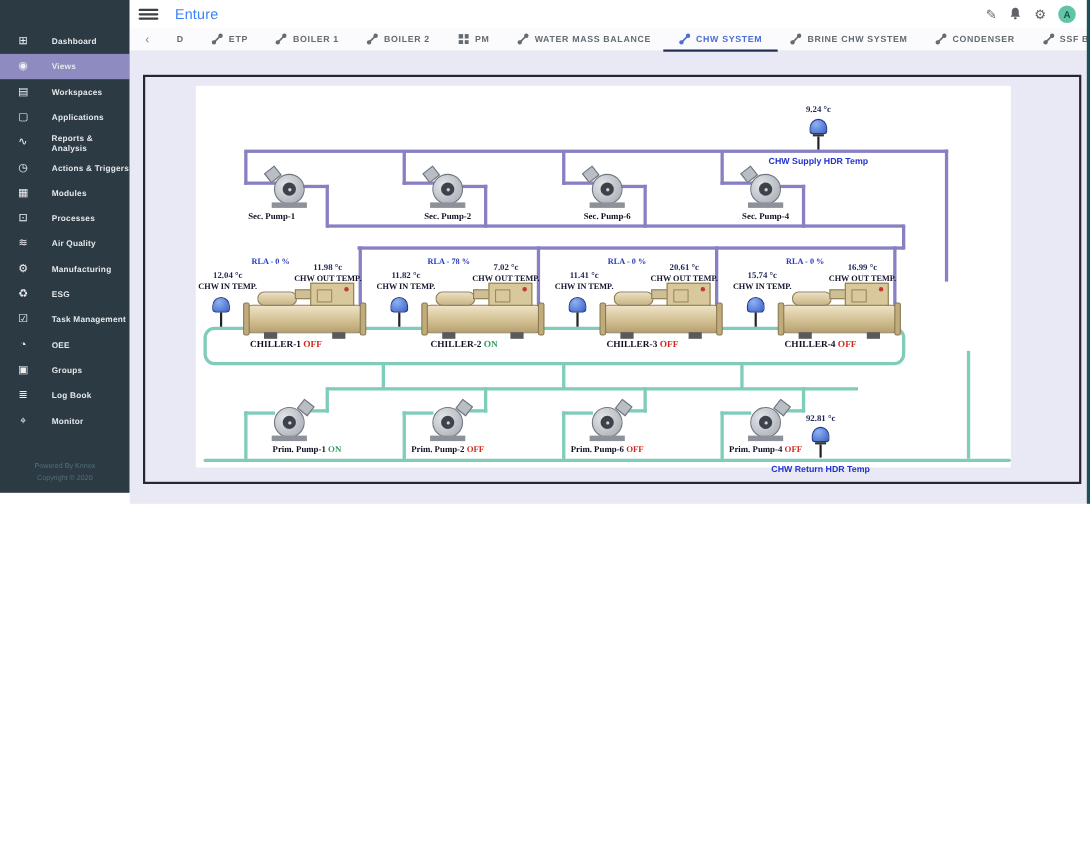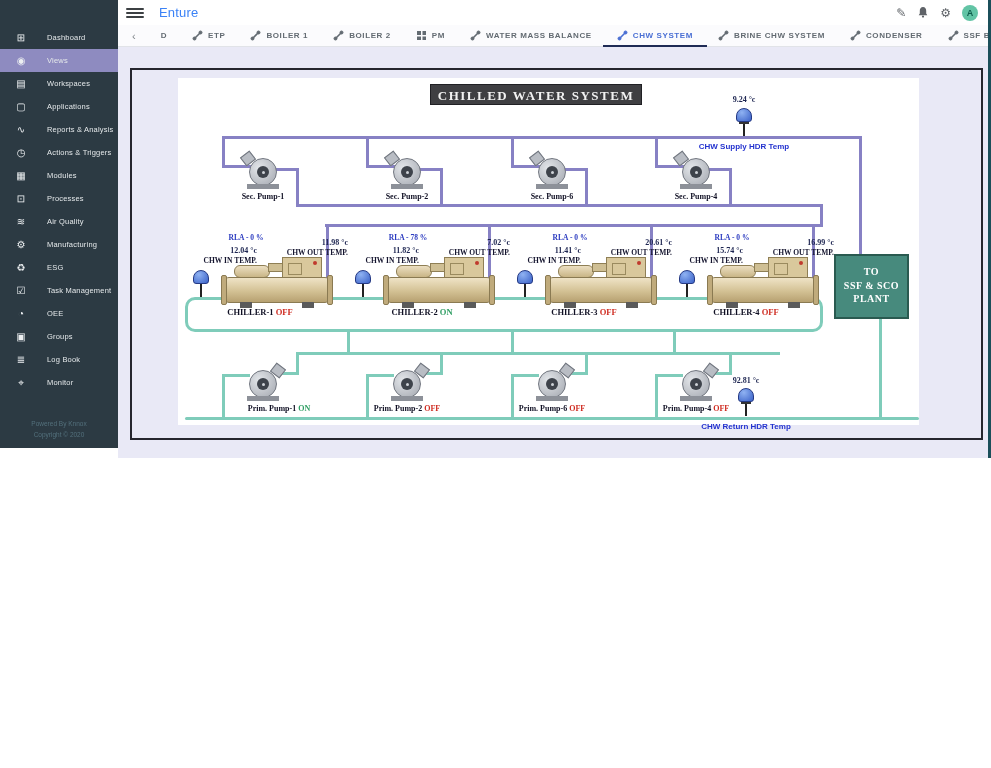--- a/index.html
+++ b/index.html
@@ -4,21 +4,21 @@
 <style>
   html,body{margin:0;padding:0}
   body{width:991px;height:768px;background:#fff;position:relative;overflow:hidden;
        font-family:"Liberation Sans",sans-serif;-webkit-font-smoothing:antialiased}
   .app{position:absolute;left:0;top:160;width:991px;height:458px}
   
   .sidebar{position:absolute;left:0;top:0;width:118px;height:448px;background:#2c3a43}
   .side-items{position:absolute;top:26px;left:0;width:118px}
   .side-item{height:23px;display:flex;align-items:center;gap:18px;padding-left:13px;cursor:pointer}
   .side-item .ic{width:16px;text-align:center;color:#eceff1;font-size:10px;line-height:1}
-  .side-item .lb{color:#e4e8ea;font-size:7.5px;font-weight:normal;letter-spacing:.2px}
+  .side-item .lb{color:#e4e8ea;font-size:7.5px;font-weight:bold;letter-spacing:.2px}
   .side-item.sel{background:#8e8bc0}
   .side-foot{position:absolute;bottom:8px;left:0;width:118px;text-align:center;
              color:#53707c;font-size:6.5px;line-height:1.7}
   
   .main{position:absolute;left:118px;top:0;width:870px;height:458px;background:#fff}
   .edge-strip{position:absolute;right:0;top:0;width:3px;height:458px;background:#1b4f5a}
   .topbar{position:absolute;left:0;top:0;width:870px;height:25px;background:#fff;display:flex;align-items:center}
   .burger{margin-left:8px;width:18px;cursor:pointer}
   .burger i{display:block;height:2px;background:#3c4043;margin:2px 0;border-radius:1px}
   .app-title{margin-left:15px;font-size:13px;color:#3b82f6;letter-spacing:.2px}
@@ -66,21 +66,21 @@
   .pump.sec .flange{left:1px;top:0;transform:rotate(-38deg)}
   .pump.prim .flange{right:1px;top:0;transform:rotate(38deg)}
   .pbase{position:absolute;left:6px;top:31px;width:32px;height:5px;background:#8d9199}
   .plabel{position:absolute;width:110px;text-align:center;font-family:"Liberation Serif",serif;
           font-weight:bold;font-size:8px;color:#101024}
   .st-on{color:#2f9e63}.st-off{color:#cf2b20}
   
   .chiller{position:absolute;top:163px;width:162px;height:86px}
   .rla{position:absolute;left:17px;top:0;width:100px;text-align:center;color:#2b3bc0;
        font-family:"Liberation Serif",serif;font-weight:bold;font-size:7.5px}
-  .tblk{position:absolute;width:100px;text-align:right;font-family:"Liberation Serif",serif;font-weight:bold}
+  .tblk{position:absolute;width:100px;text-align:center;font-family:"Liberation Serif",serif;font-weight:bold}
   .tblk .tval{font-size:8px;color:#1c2450}
   .tblk .tlab{font-size:7.5px;color:#14142e;margin-top:1px}
   .tblk.in{left:-22px;top:13px}
   .tblk.out{left:69px;top:5px}
   .sensor.sin{left:14px;top:37px}
   .sensor.sout{left:125px;top:27px}
   .ch-body{position:absolute;left:45px;top:24px;width:108px;height:52px}
   .motor{position:absolute;left:10px;top:8px;width:36px;height:13px;border-radius:6px;box-sizing:border-box;
          background:linear-gradient(#ecdfc2,#c9b586);border:1px solid #8f7f55}
   .cpipe{position:absolute;left:44px;top:6px;width:16px;height:9px;background:#cfbf94;border:1px solid #8f7f55;box-sizing:border-box}
@@ -274,21 +274,20 @@
           </svg>
           <span>SSF BMS</span>
         </div>
 
     </div>
 
     <div class="content">
       <div class="canvas">
         <div class="white"></div>
 
-        <div class="dg-title">CHILLED WATER SYSTEM</div>
 
         <div class="pp" style="left:90px;top:66px;width:640px;height:3px"></div>
         <div class="pp" style="left:727px;top:66px;width:3px;height:120px"></div>
         <div class="pp" style="left:90px;top:68px;width:3px;height:30px"></div>
         <div class="pp" style="left:234px;top:68px;width:3px;height:30px"></div>
         <div class="pp" style="left:379px;top:68px;width:3px;height:30px"></div>
         <div class="pp" style="left:523px;top:68px;width:3px;height:30px"></div>
         <div class="pp" style="left:90px;top:95px;width:30px;height:3px"></div>
         <div class="pp" style="left:234px;top:95px;width:30px;height:3px"></div>
         <div class="pp" style="left:379px;top:95px;width:30px;height:3px"></div>
@@ -374,21 +373,21 @@
             <div class="hubdot"></div>
             <div class="pbase"></div>
           </div>
         <div class="pump sec" style="left:542px;top:83px">
             <div class="flange"></div>
             <div class="volute"></div>
             <div class="hub"></div>
             <div class="hubdot"></div>
             <div class="pbase"></div>
           </div>
-        <div class="plabel" style="left:76px;top:122px">Sec. Pump-1</div>
+        <div class="plabel" style="left:60px;top:122px">Sec. Pump-1</div>
         <div class="plabel" style="left:220px;top:122px">Sec. Pump-2</div>
         <div class="plabel" style="left:365px;top:122px">Sec. Pump-6</div>
         <div class="plabel" style="left:509px;top:122px">Sec. Pump-4</div>
 
         <div class="chiller" style="left:47px">
           <div class="rla">RLA - 0 %</div>
           <div class="tblk in">
               <div class="tval">12.04 °c</div>
               <div class="tlab">CHW IN TEMP.</div>
             </div>
@@ -508,25 +507,20 @@
               </div>
               <div class="tank"></div>
               <div class="tcap l"></div>
               <div class="tcap r"></div>
               <div class="leg" style="left:16px"></div>
               <div class="leg" style="left:78px"></div>
             </div>
           <div class="ch-name"><span>CHILLER-4</span> <span class="st-off">OFF</span></div>
         </div>
 
-        <div class="dest-box">
-          <div>TO</div>
-          <div>SSF &amp; SCO</div>
-          <div>PLANT</div>
-        </div>
 
         <div class="pump prim" style="left:109px;top:295px">
             <div class="flange"></div>
             <div class="volute"></div>
             <div class="hub"></div>
             <div class="hubdot"></div>
             <div class="pbase"></div>
           </div>
         <div class="pump prim" style="left:253px;top:295px">
             <div class="flange"></div>

